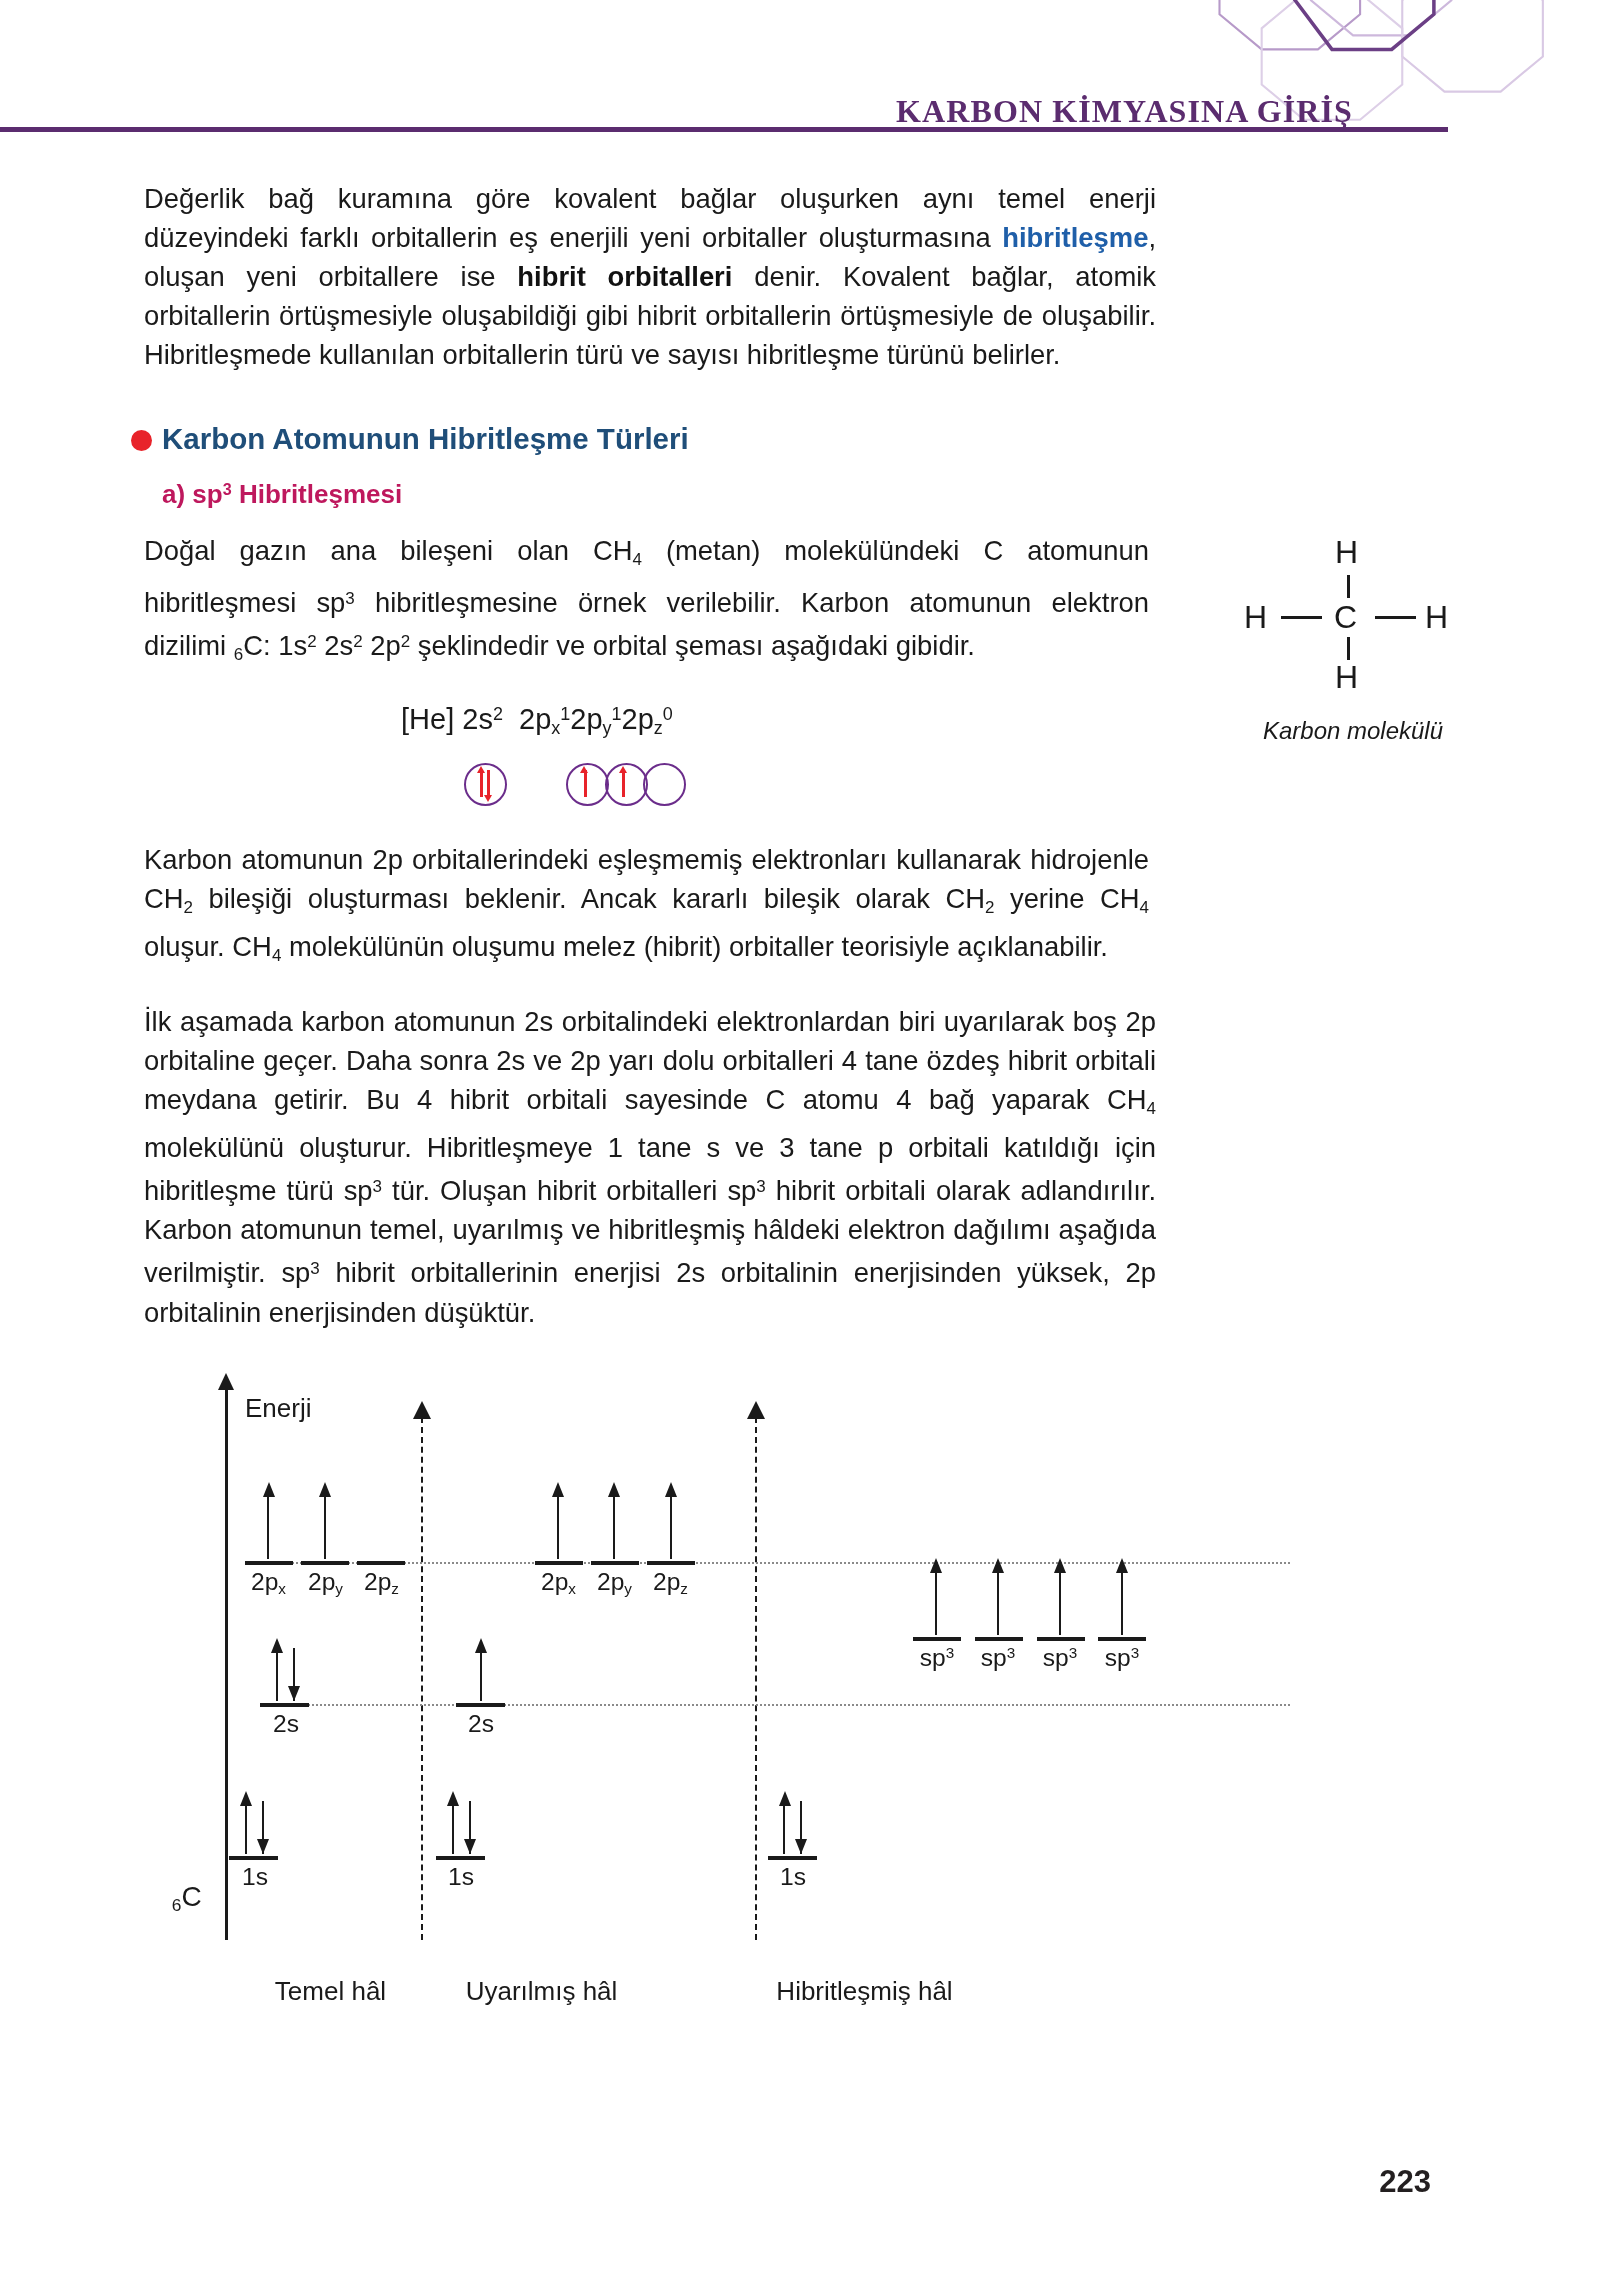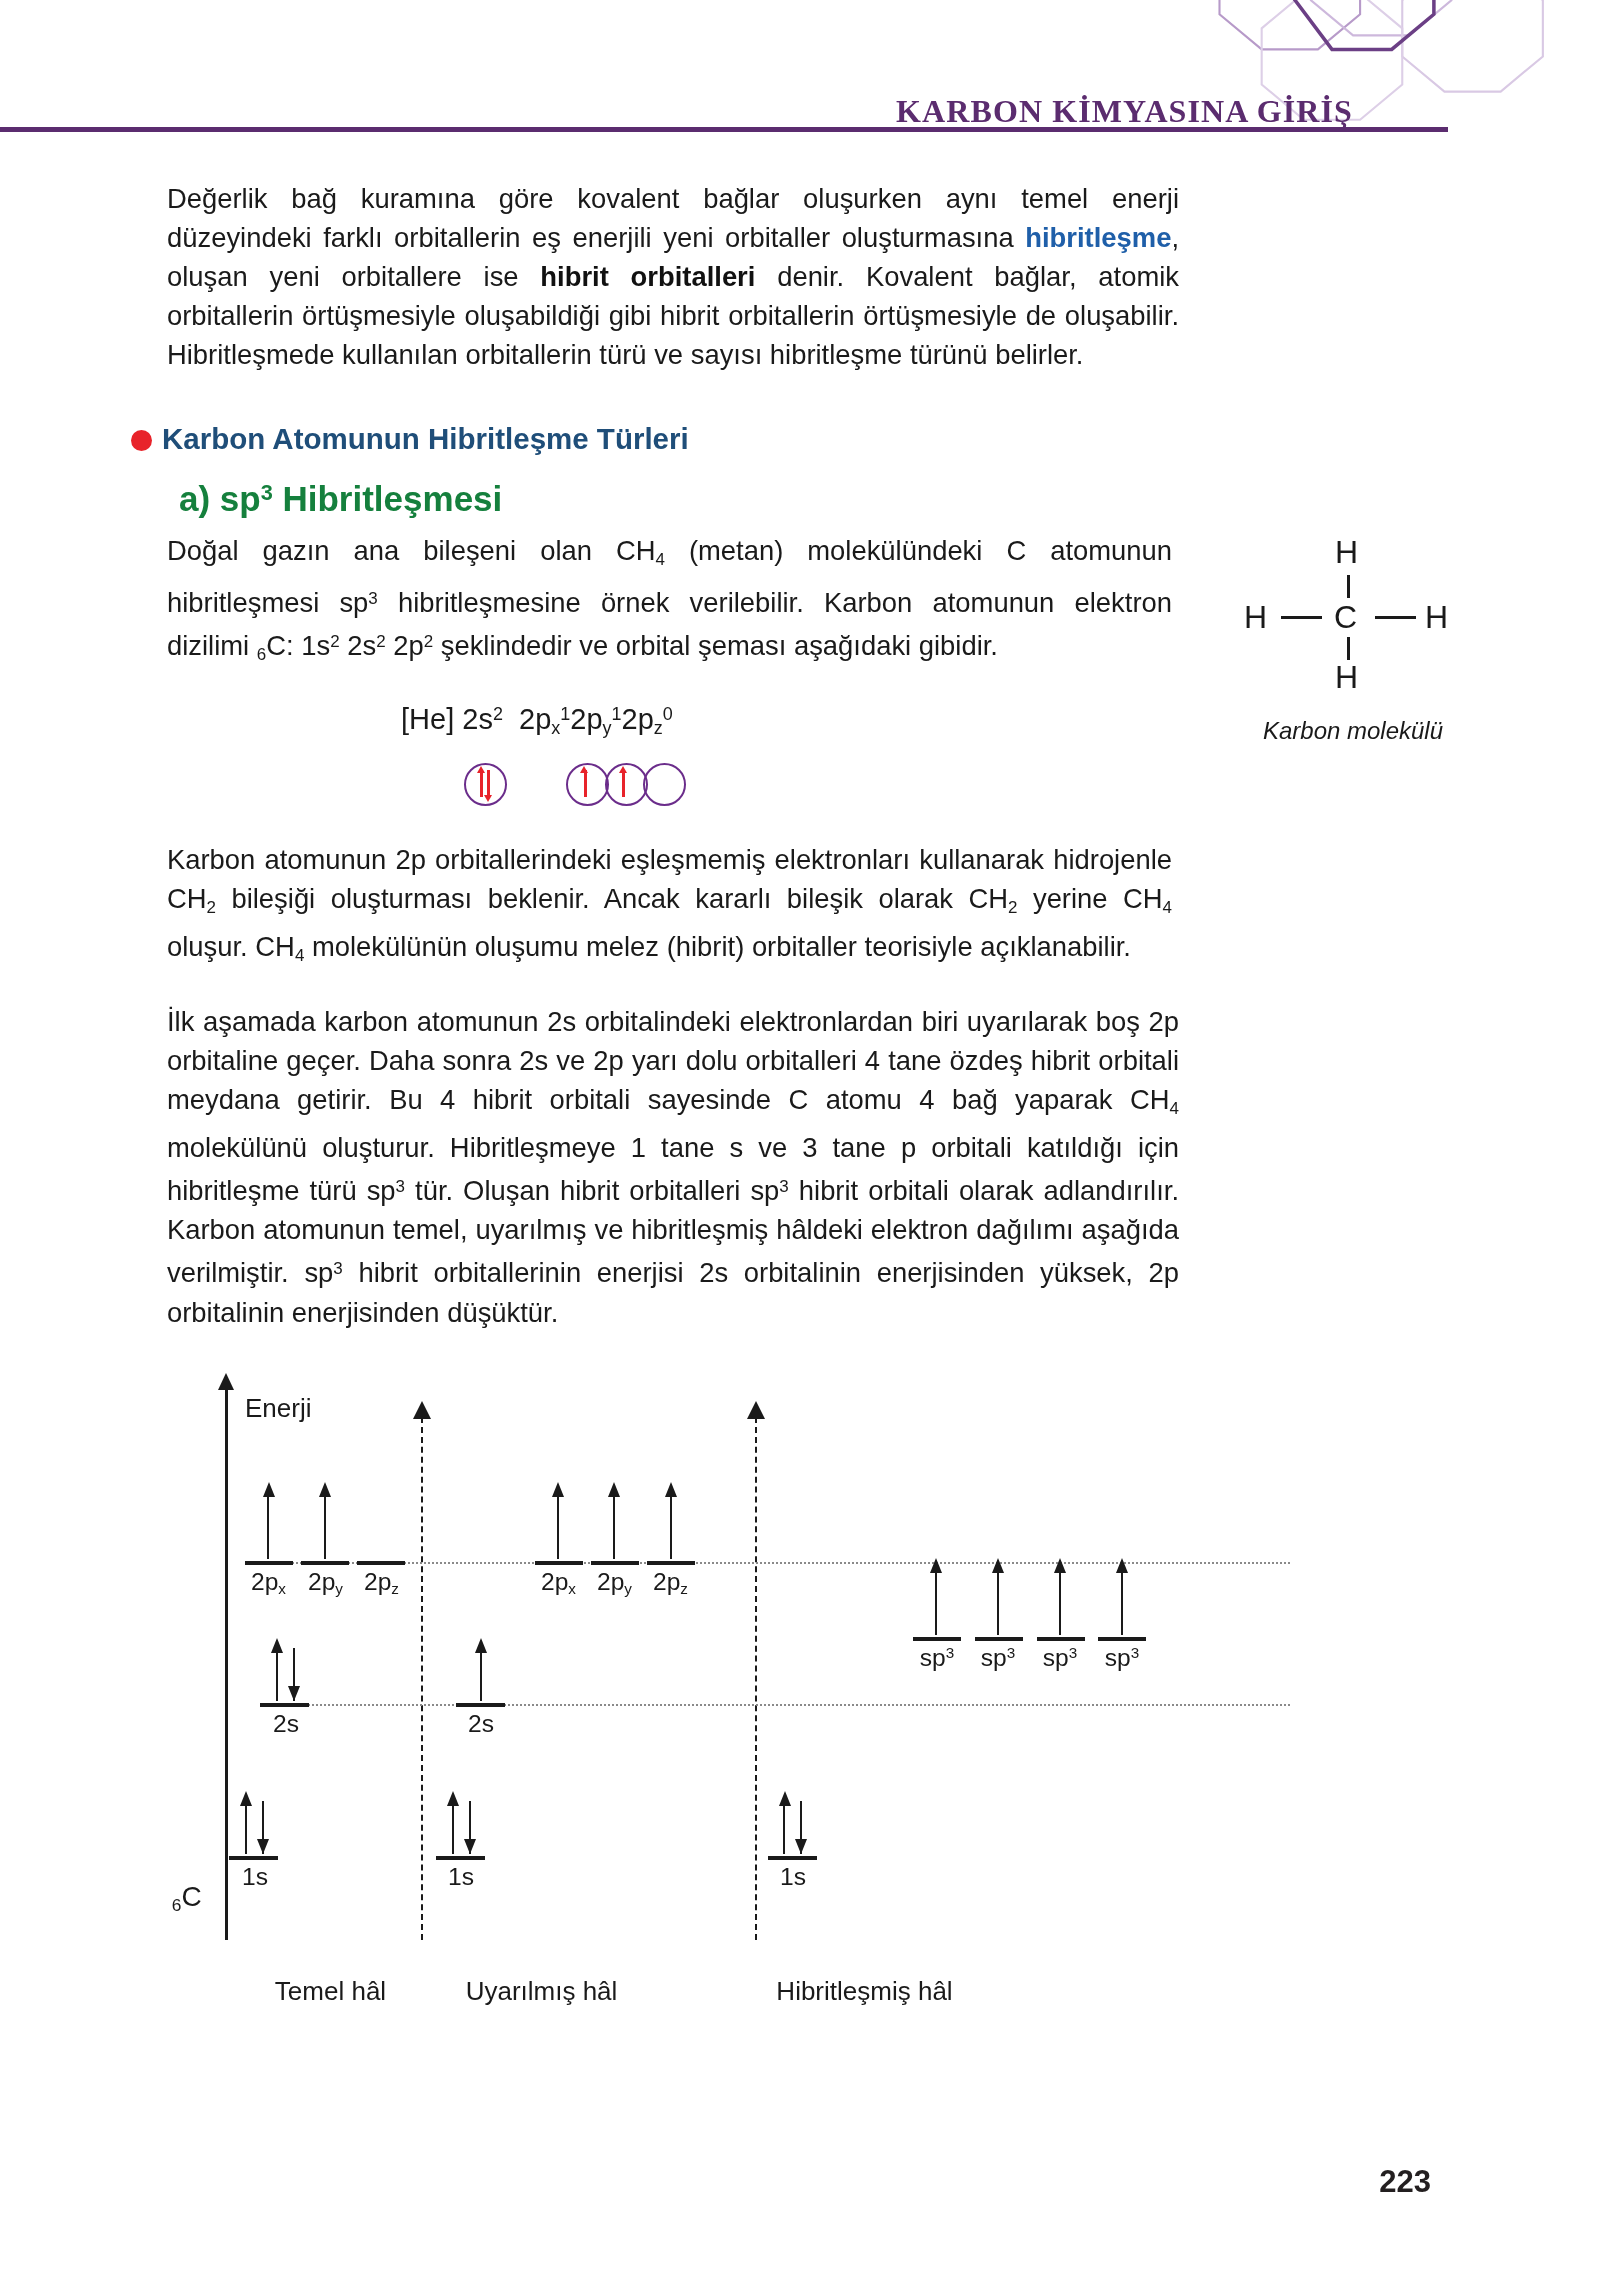--- a/index.html
+++ b/index.html
@@ -20,21 +20,21 @@
     background:#5b2c6f;
   }
   .header-title {
     position:absolute; right:183px; top:93px;
     font-family:"Liberation Serif", serif;
     font-weight:bold; font-size:32px; letter-spacing:1.1px;
     color:#5b2c6f; white-space:nowrap;
   }
 
   
-  .col { position:absolute; left:167px; width:1012px; }
+  .col { position:absolute; left:144px; width:1012px; }
   p.body {
     margin:0 0 4.2px 0;
     font-size:27.4px; line-height:39px;
     text-align:justify; text-justify:inter-word;
     color:#1a1a1a;
     hyphens:manual;
   }
   .kw-blue { color:#1f5fa9; font-weight:bold; }
   .kw-bold { font-weight:bold; color:#111; }
   sub { font-size:.62em; vertical-align:-0.28em; }
@@ -44,22 +44,22 @@
   .h-section {
     position:absolute; left:162px;
     font-size:29.5px; font-weight:bold; color:#1f4e79;
     white-space:nowrap;
   }
   .bullet-dot {
     position:absolute; left:131px; width:21px; height:21px;
     border-radius:50%; background:#e8232a;
   }
   .h-sub {
-    position:absolute; left:179px;
-    font-size:35px; font-weight:bold; color:#15803d;
+    position:absolute; left:162px;
+    font-size:26px; font-weight:bold; color:#be185d;
     white-space:nowrap;
   }
 
   
   .orb-notation {
     position:absolute; left:401px; top:703px;
     font-size:29px; color:#1a1a1a; white-space:nowrap;
   }
   .orb-circles { position:absolute; left:464px; top:763px; }
   .ocirc {

